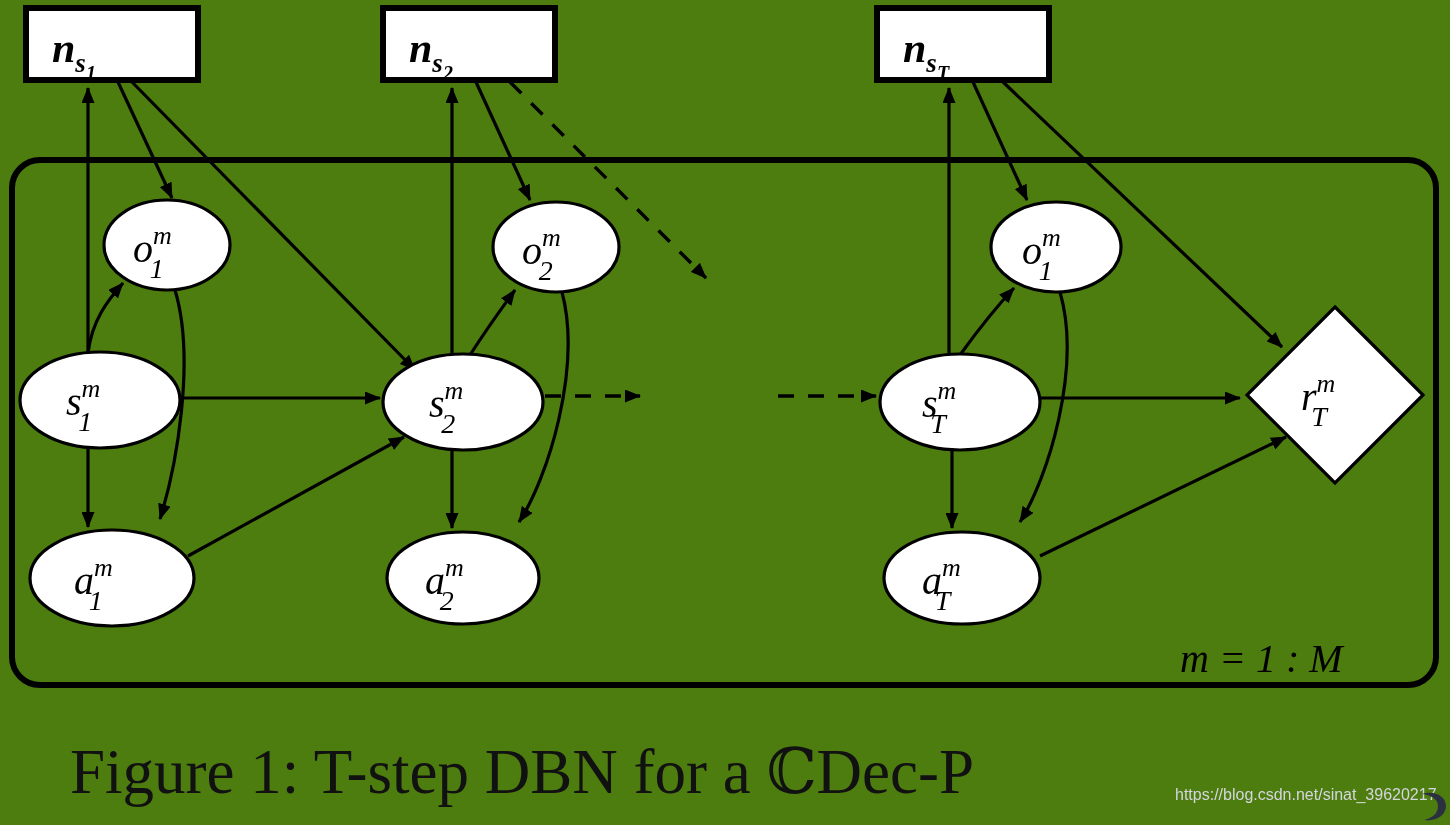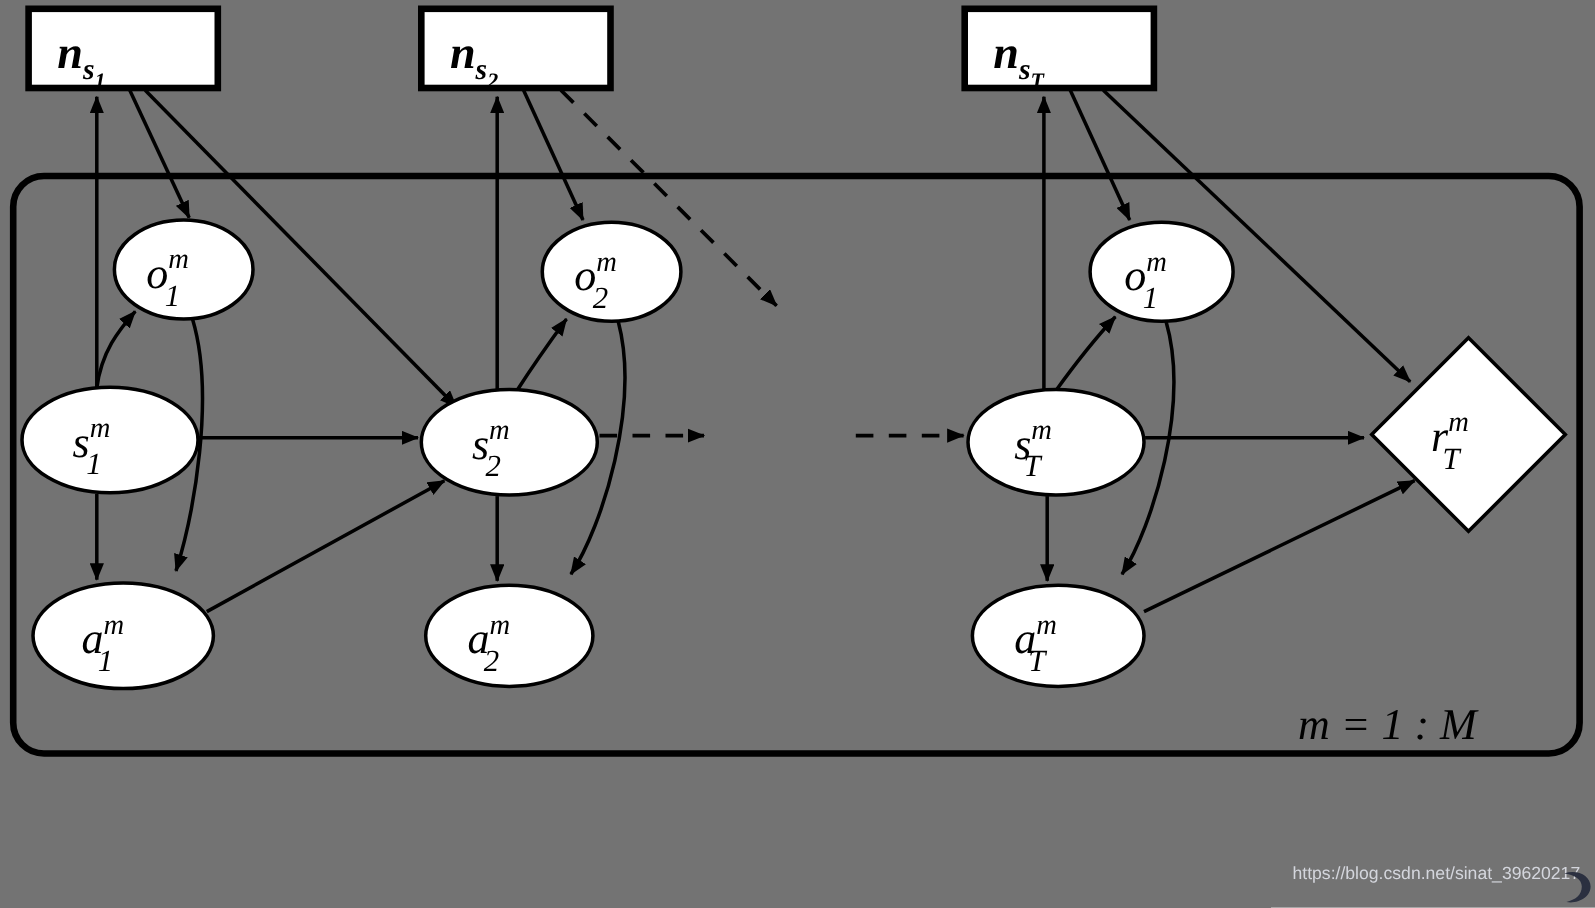--- a/index.html
+++ b/index.html
@@ -1,18 +1,18 @@
 <!DOCTYPE html>
 <html><head>
 <meta charset="utf-8">
 <style>
   html,body{margin:0;padding:0;background:#ffffff;}
   body{width:1450px;height:825px;overflow:hidden;
        font-family:"Liberation Serif","DejaVu Serif",serif;}
-  #stage{position:relative;width:1450px;height:825px;background:#737373;}
+  #stage{position:relative;width:1450px;height:825px;background:#4d7c0f;}
   svg#fig{position:absolute;left:0;top:0;width:1450px;height:825px;}
   .nodelabel{font-family:"Liberation Serif","DejaVu Serif",serif;font-style:italic;fill:#000;}
   .mainsym{font-size:40px;}
   .supsym{font-size:26px;}
   .subsym{font-size:28px;}
   .boxsym{font-size:42px;font-weight:bold;font-style:italic;}
   .boxsub{font-size:27px;font-style:italic;font-weight:bold;}
   .boxsub2{font-size:20px;font-style:italic;font-weight:bold;}
   .platelabel{font-size:40px;font-style:italic;}
   .caption{position:absolute;left:0;top:735px;width:1450px;height:90px;
@@ -176,19 +176,20 @@
     <g>
       <polygon points="1335,307 1423,395 1335,483 1247,395" fill="#fff" stroke="#000" stroke-width="3.2"></polygon>
       <text class="nodelabel" x="1301" y="410">
         <tspan class="mainsym">r</tspan><tspan class="supsym" dy="-18">m</tspan><tspan class="subsym" dy="34" dx="-24">T</tspan>
       </text>
     </g>
 
     <text class="platelabel" x="1180" y="672" fill="#000">m = 1 : M</text>
   </svg>
 
+  <div class="caption">Figure 1: T-step DBN for a ℂDec-P</div>
 
   <div class="wm">https://blog.csdn.net/sinat_39620217</div>
   <svg class="wmlogo" viewBox="0 0 30 32">
     <path d="M4,4 C16,0 28,6 28,16 C28,26 16,32 6,30 C14,28 20,24 20,16 C20,9 13,5 4,4 Z" fill="#2b3040"></path>
   </svg>
 
 </div>
 
 </body></html>

